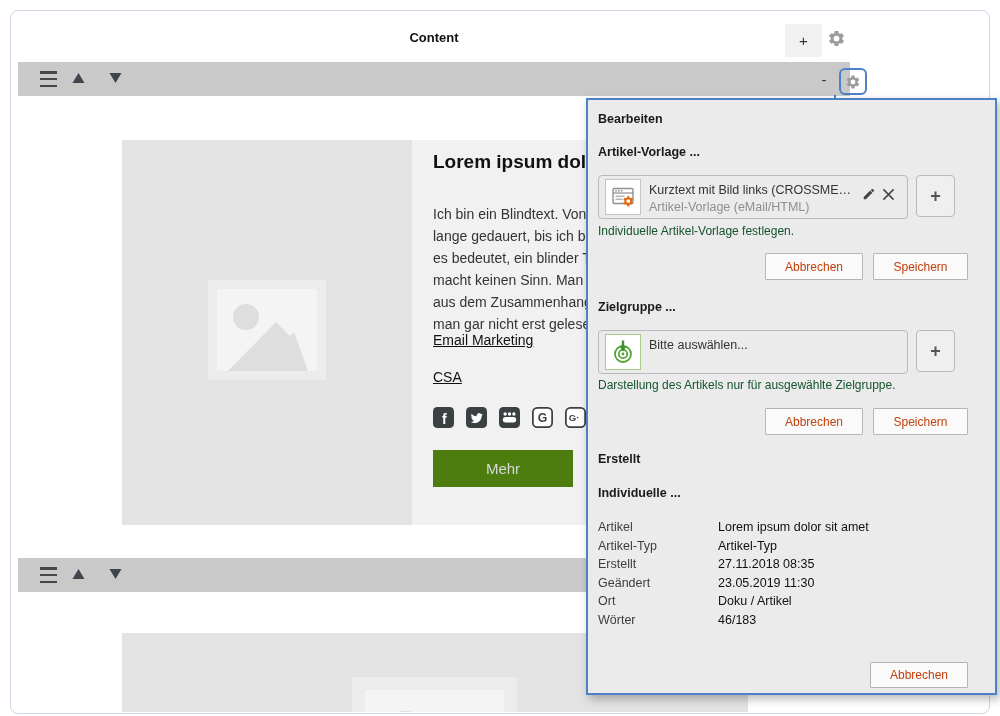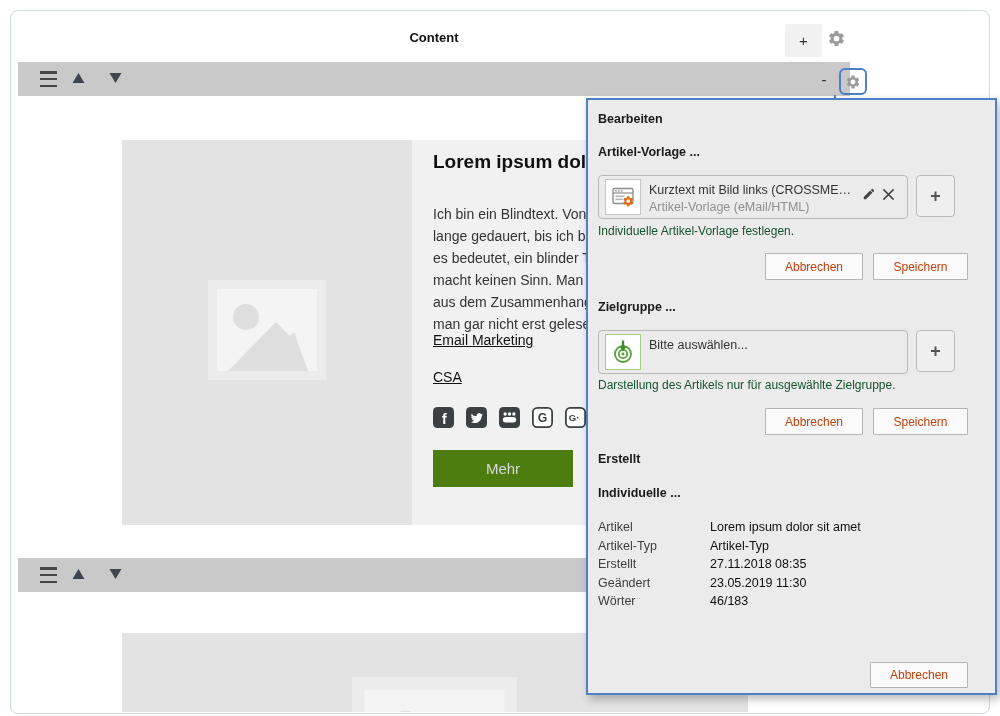--- a/index.html
+++ b/index.html
@@ -40,21 +40,21 @@
   .item-sub{left:50px;top:24px;font-size:12.5px;color:#8f8f8f;white-space:nowrap;}
   .item-icons{right:12px;top:11px;display:flex;gap:6px;align-items:center;}
   .item-icons svg{cursor:pointer;}
   .plus-btn{left:328px;width:39px;height:42px;background:#efefef;border:1px solid #b9b9b9;border-radius:4px;
     font-size:18px;font-weight:bold;color:#555;cursor:pointer;padding:0;}
   .caption{left:10px;font-size:12px;color:#14532d;white-space:nowrap;}
   .pbtn{height:27px;background:#fafafa;border:1px solid #b5b5b5;border-radius:1px;
     font-size:12px;font-weight:normal;color:#c2410c;cursor:pointer;padding:0 14px;}
   .remove-label{cursor:pointer;}
   .info-table{left:10px;top:418px;font-size:12.5px;line-height:18.5px;}
-  .info-row{display:flex;}
+  .info-row{display:flex;gap:8px;}
   .info-row .lbl{width:112px;color:#3d3d3d;}
   .info-row .val{color:#101010;white-space:nowrap;}
 </style>
 </head>
 <body>
 
 <svg width="0" height="0" style="position:absolute">
   <defs>
     <path id="gear-path" d="M19.14 12.94c.04-.3.06-.61.06-.94 0-.32-.02-.64-.07-.94l2.03-1.58a.49.49 0 0 0 .12-.61l-1.92-3.32a.49.49 0 0 0-.59-.22l-2.39.96c-.5-.38-1.03-.7-1.62-.94l-.36-2.54a.48.48 0 0 0-.48-.41h-3.84c-.24 0-.43.17-.47.41l-.36 2.54c-.59.24-1.13.57-1.62.94l-2.39-.96a.49.49 0 0 0-.59.22L2.74 8.87c-.12.21-.08.47.12.61l2.03 1.58c-.05.3-.09.63-.09.94s.02.64.07.94l-2.03 1.58a.49.49 0 0 0-.12.61l1.92 3.32c.12.22.37.29.59.22l2.39-.96c.5.38 1.03.7 1.62.94l.36 2.54c.05.24.24.41.48.41h3.84c.24 0 .44-.17.47-.41l.36-2.54c.59-.24 1.13-.56 1.62-.94l2.39.96c.22.08.47 0 .59-.22l1.92-3.32c.12-.22.07-.47-.12-.61l-2.01-1.58zM12 15.6A3.6 3.6 0 1 1 12 8.4a3.6 3.6 0 0 1 0 7.2z"></path>
     <g id="img-ph">
@@ -237,19 +237,23 @@
       </div>
     <div class="info-row">
         <span class="lbl">Erstellt</span>
         <span class="val">27.11.2018 08:35</span>
       </div>
     <div class="info-row">
         <span class="lbl">Geändert</span>
         <span class="val">23.05.2019 11:30</span>
       </div>
     <div class="info-row">
+        <span class="lbl">Ort</span>
+        <span class="val">Doku / Artikel</span>
+      </div>
+    <div class="info-row">
         <span class="lbl">Wörter</span>
         <span class="val">46/183</span>
       </div>
   </div>
 
   <button class="abs pbtn" style="left:282px;top:562px;width:98px;height:26px;">Abbrechen</button>
 </div>
 
 </body></html>

